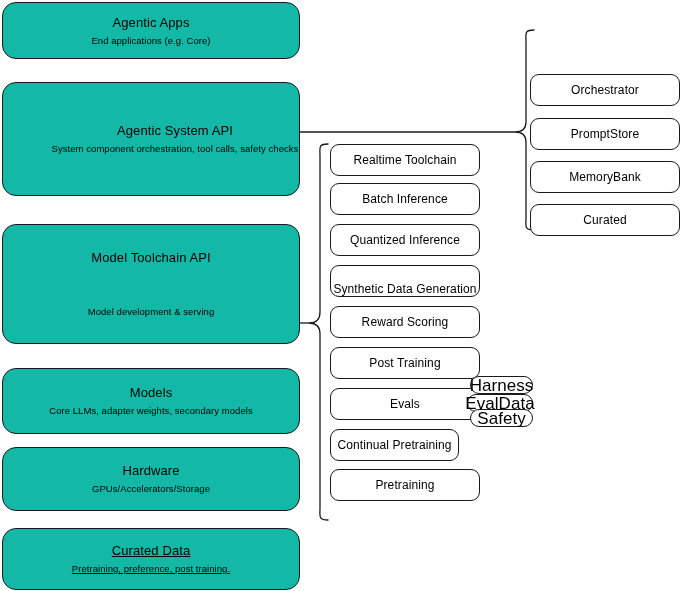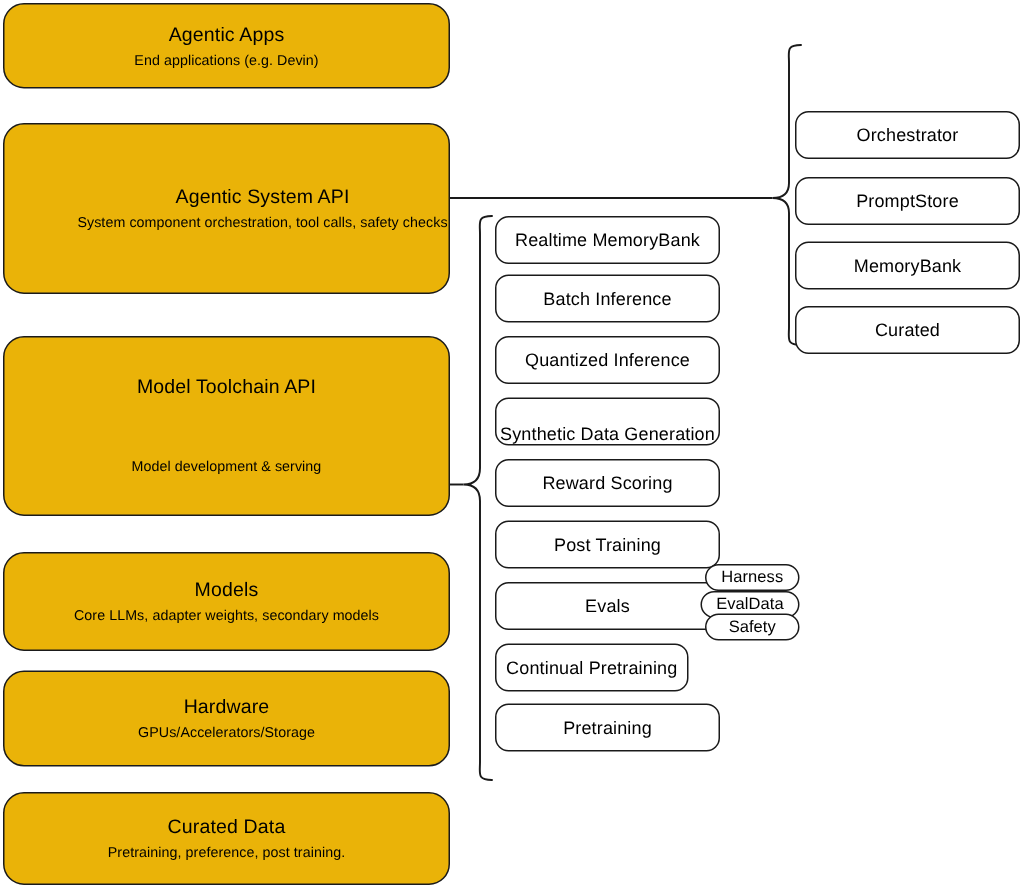--- a/index.html
+++ b/index.html
@@ -16,21 +16,21 @@
     width: 682px;
     height: 591px;
     background: #ffffff;
     overflow: hidden;
   }
   .layer-box {
     position: absolute;
     box-sizing: border-box;
     border: 1.3px solid #1a1a1a;
     border-radius: 14px;
-    background: #eab308;
+    background: #14b8a6;
     display: flex;
     flex-direction: column;
     align-items: center;
     justify-content: center;
     text-align: right;
   }
   .layer-title {
     font-size: 13px;
     line-height: 17px;
     color: #000;
@@ -59,21 +59,21 @@
   }
   .tag-pill {
     position: absolute;
     box-sizing: border-box;
     border: 1.3px solid #1a1a1a;
     border-radius: 999px;
     background: #ffffff;
     display: flex;
     align-items: center;
     justify-content: center;
-    font-size: 11px;
+    font-size: 17px;
     line-height: 13px;
     color: #000;
     letter-spacing: 0.05px;
     z-index: 5;
   }
   .connector {
     position: absolute;
     pointer-events: none;
   }
   .brace-svg {
@@ -81,21 +81,21 @@
     overflow: visible;
   }
 </style>
 </head>
 <body>
 
 <div id="canvas">
 
   <div class="layer-box" style="left:2px; top:2px; width:298px; height:57px;">
     <div class="layer-title">Agentic Apps</div>
-    <div class="layer-sub">End applications (e.g. Devin)</div>
+    <div class="layer-sub">End applications (e.g. Core)</div>
   </div>
 
   <div class="layer-box" style="left:2px; top:82px; width:298px; height:114px;padding-left:48px;">
     <div class="layer-title">Agentic System API</div>
     <div class="layer-sub">System component orchestration, tool calls, safety checks</div>
   </div>
 
   <div class="layer-box" style="left:2px; top:224px; width:298px; height:120px;gap:36px;">
     <div class="layer-title">Model Toolchain API</div>
     <div class="layer-sub">Model development &amp; serving</div>
@@ -104,21 +104,21 @@
   <div class="layer-box" style="left:2px; top:368px; width:298px; height:66px;">
     <div class="layer-title">Models</div>
     <div class="layer-sub">Core LLMs, adapter weights, secondary models</div>
   </div>
 
   <div class="layer-box" style="left:2px; top:447px; width:298px; height:64px;">
     <div class="layer-title">Hardware</div>
     <div class="layer-sub">GPUs/Accelerators/Storage</div>
   </div>
 
-  <div class="layer-box" style="left:2px; top:528px; width:298px; height:62px;">
+  <div class="layer-box" style="left:2px; top:528px; width:298px; height:62px;text-decoration:underline;">
     <div class="layer-title">Curated Data</div>
     <div class="layer-sub">Pretraining, preference, post training.</div>
   </div>
 
   <svg class="connector" style="left:300px; top:120px; width:220px; height:26px;" viewBox="0 0 220 26">
     <path d="M 0 12 L 215 12" stroke="#1a1a1a" stroke-width="1.3" fill="none"></path>
   </svg>
 
   <svg class="brace-svg" style="left:306px; top:142px; width:26px; height:380px;" viewBox="0 0 26 380">
     <path d="M 22 2
@@ -138,21 +138,21 @@
     <path d="M 22 2
              C 12 2, 14 6, 14 14
              L 14 94
              C 14 101, 10 104, 3 104
              C 10 104, 14 107, 14 114
              L 14 190
              C 14 198, 12 202, 22 202" stroke="#1a1a1a" stroke-width="1.3" fill="none" stroke-linecap="round"></path>
   </svg>
 
   <div class="pill-box" style="left:330px; top:144px; width:150px; height:32px;">
-    <span>Realtime MemoryBank</span>
+    <span>Realtime Toolchain</span>
   </div>
   <div class="pill-box" style="left:330px; top:183px; width:150px; height:32px;">
     <span>Batch Inference</span>
   </div>
   <div class="pill-box" style="left:330px; top:224px; width:150px; height:32px;">
     <span>Quantized Inference</span>
   </div>
   <div class="pill-box" style="left:330px; top:265px; width:150px; height:32px;align-items:flex-end;">
     <span>Synthetic Data Generation</span>
   </div>

